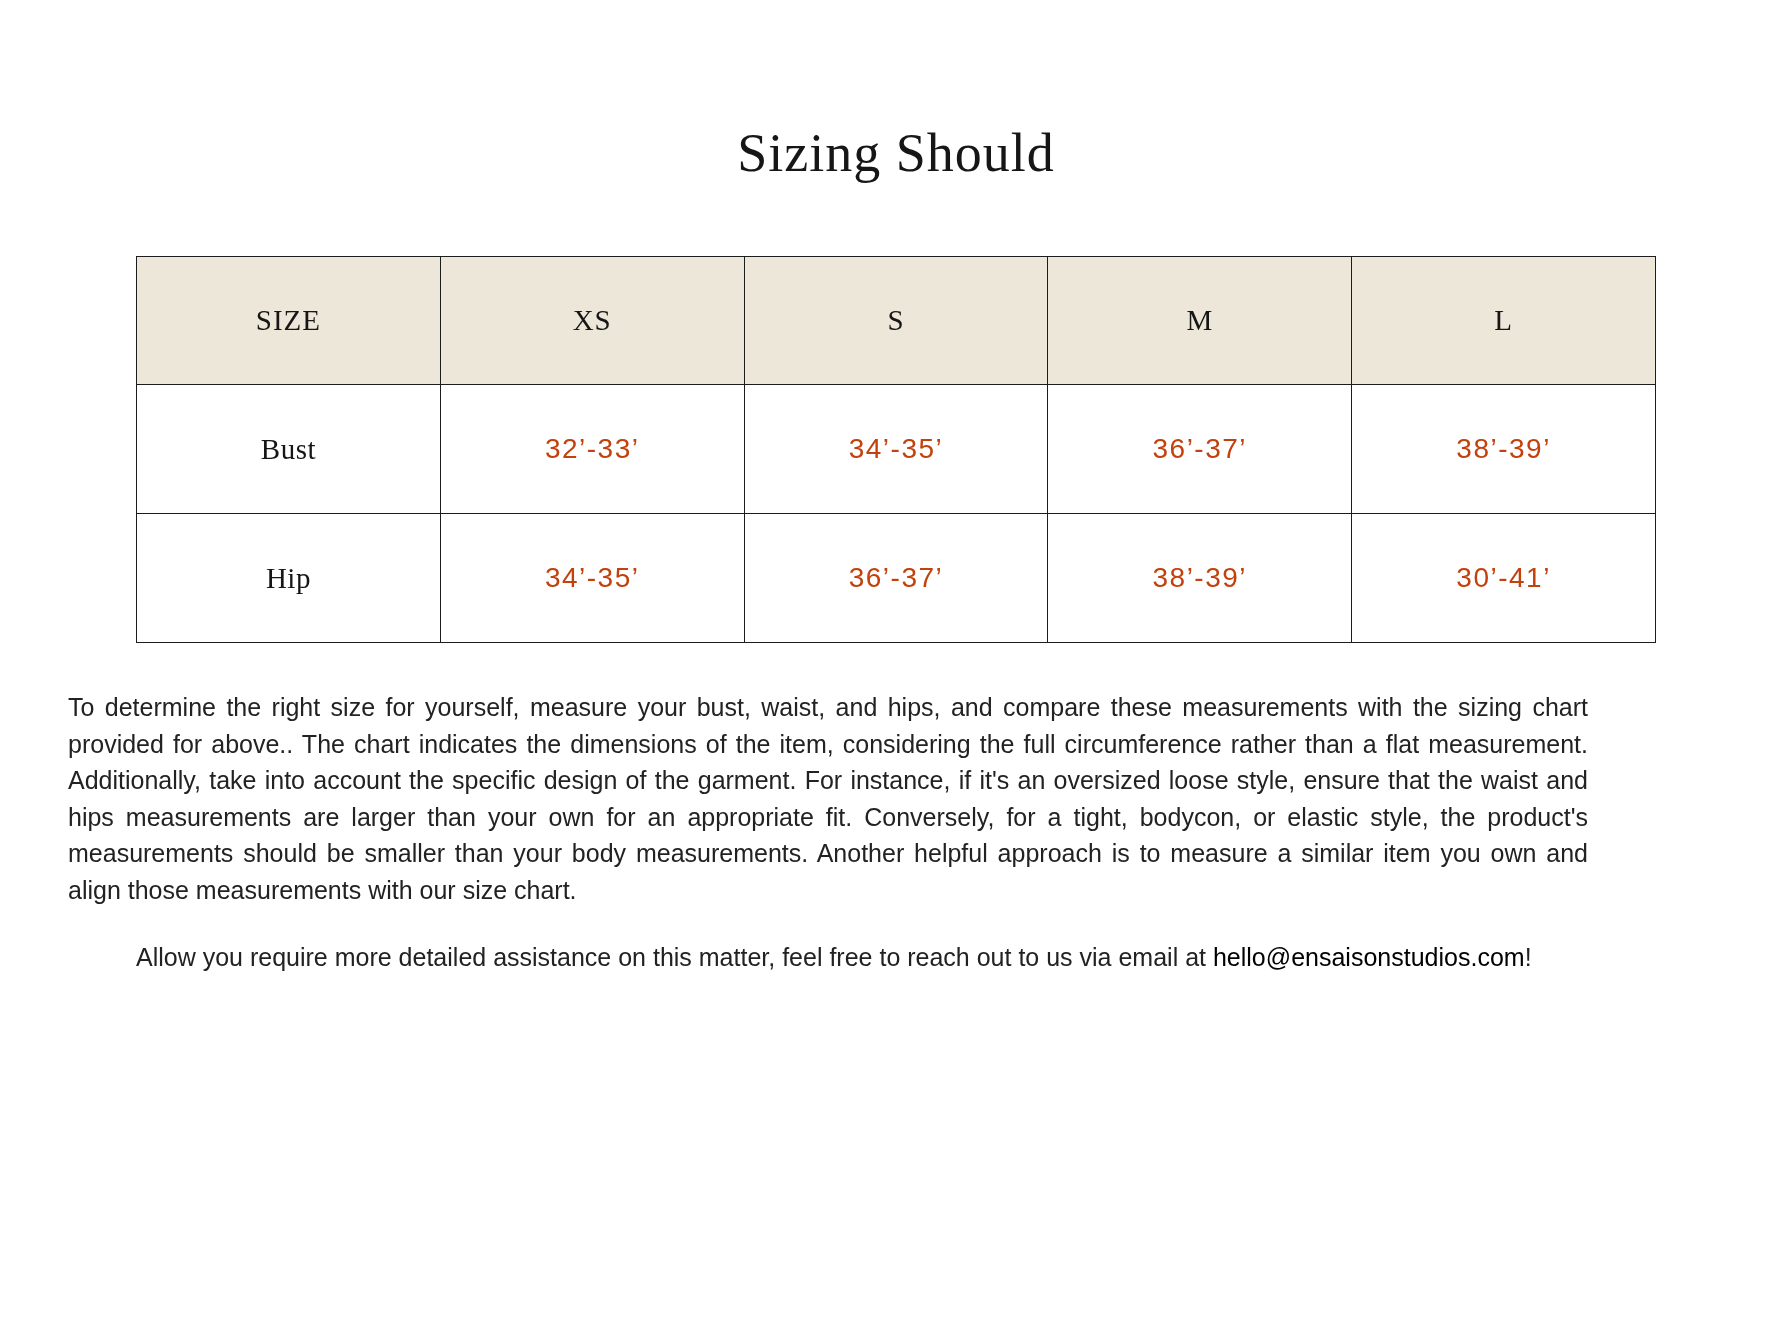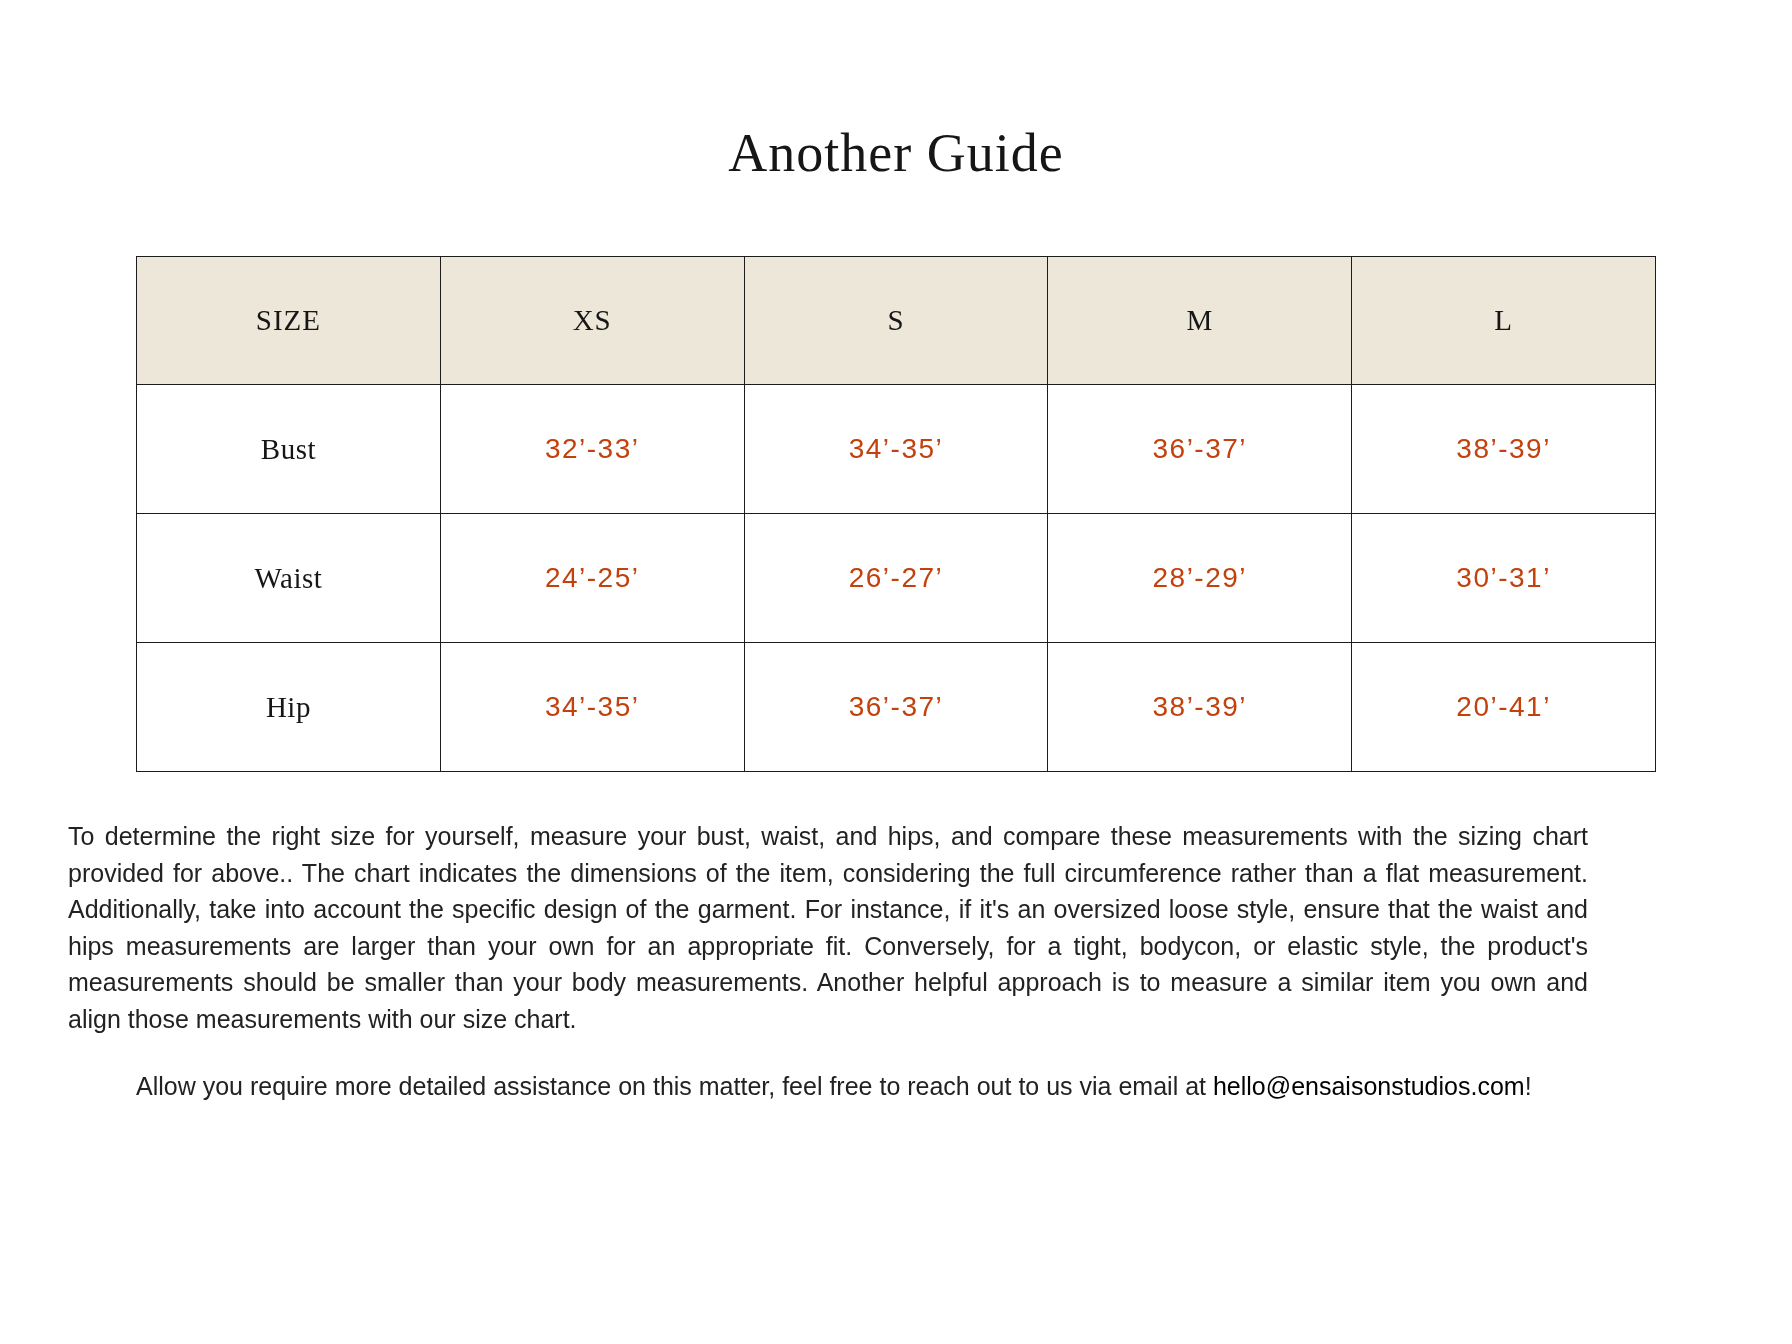--- a/index.html
+++ b/index.html
@@ -84,53 +84,46 @@
     color: #000000;
     text-underline-offset: 3px;
     cursor: pointer;
   }
 </style>
 </head>
 <body>
 
 <div class="page">
 
-  <h1 class="page-title">Another Guide</h1>
+  <h1 class="page-title">Sizing Should</h1>
 
   <table class="sizing-table">
     <thead>
       <tr>
         <th>SIZE</th>
         <th>XS</th>
         <th>S</th>
         <th>M</th>
         <th>L</th>
       </tr>
     </thead>
     <tbody>
       <tr>
         <td class="row-label">Bust</td>
         <td>32’-33’</td>
         <td>34’-35’</td>
         <td>36’-37’</td>
         <td>38’-39’</td>
       </tr>
       <tr>
-        <td class="row-label">Waist</td>
-        <td>24’-25’</td>
-        <td>26’-27’</td>
-        <td>28’-29’</td>
-        <td>30’-31’</td>
-      </tr>
-      <tr>
         <td class="row-label">Hip</td>
         <td>34’-35’</td>
         <td>36’-37’</td>
         <td>38’-39’</td>
-        <td>20’-41’</td>
+        <td>30’-41’</td>
       </tr>
     </tbody>
   </table>
 
 
   <p class="body-paragraph">To determine the right size for yourself, measure your bust, waist, and hips, and compare these measurements with the sizing chart provided for above.. The chart indicates the dimensions of the item, considering the full circumference rather than a flat measurement. Additionally, take into account the specific design of the garment. For instance, if it's an oversized loose style, ensure that the waist and hips measurements are larger than your own for an appropriate fit. Conversely, for a tight, bodycon, or elastic style, the product's measurements should be smaller than your body measurements. Another helpful approach is to measure a similar item you own and align those measurements with our size chart.</p>
 
   <p class="contact-line"><span>Allow you require more detailed assistance on this matter, feel free to reach out to us via email at </span><a class="email-link">hello@ensaisonstudios.com</a><span>!</span></p>
 
 </div>

